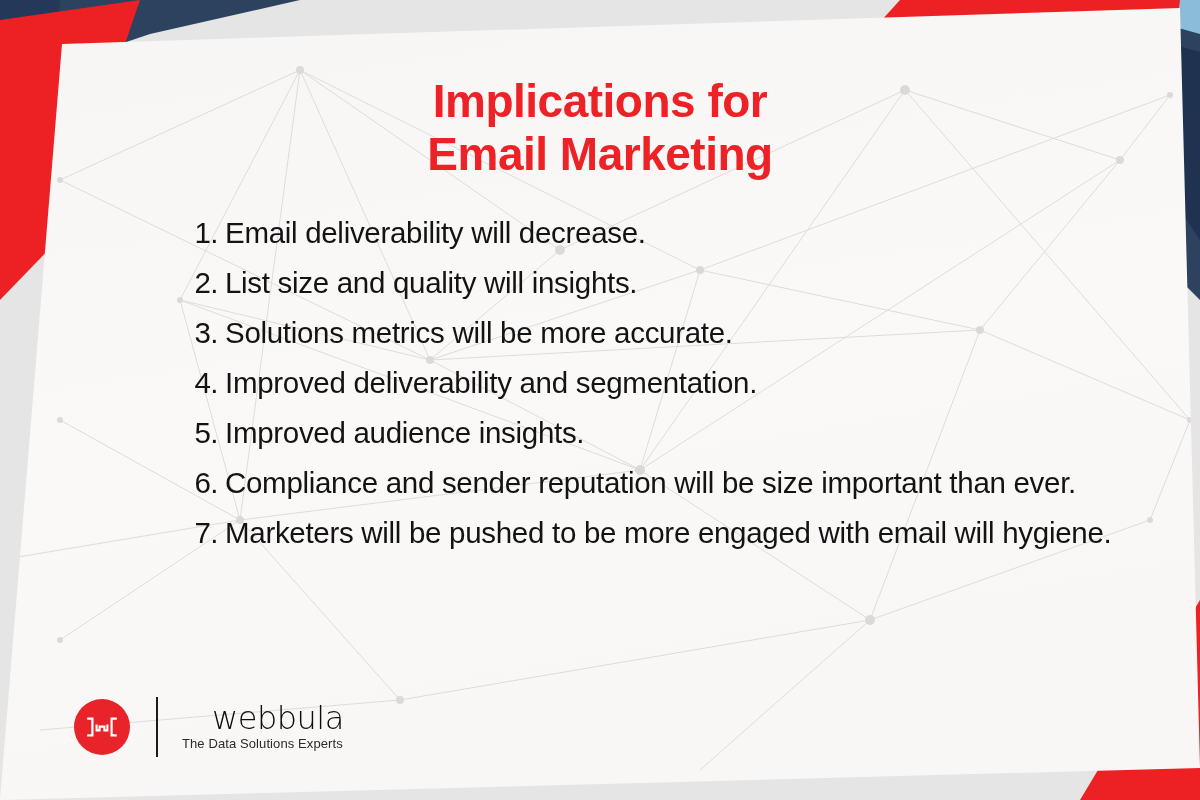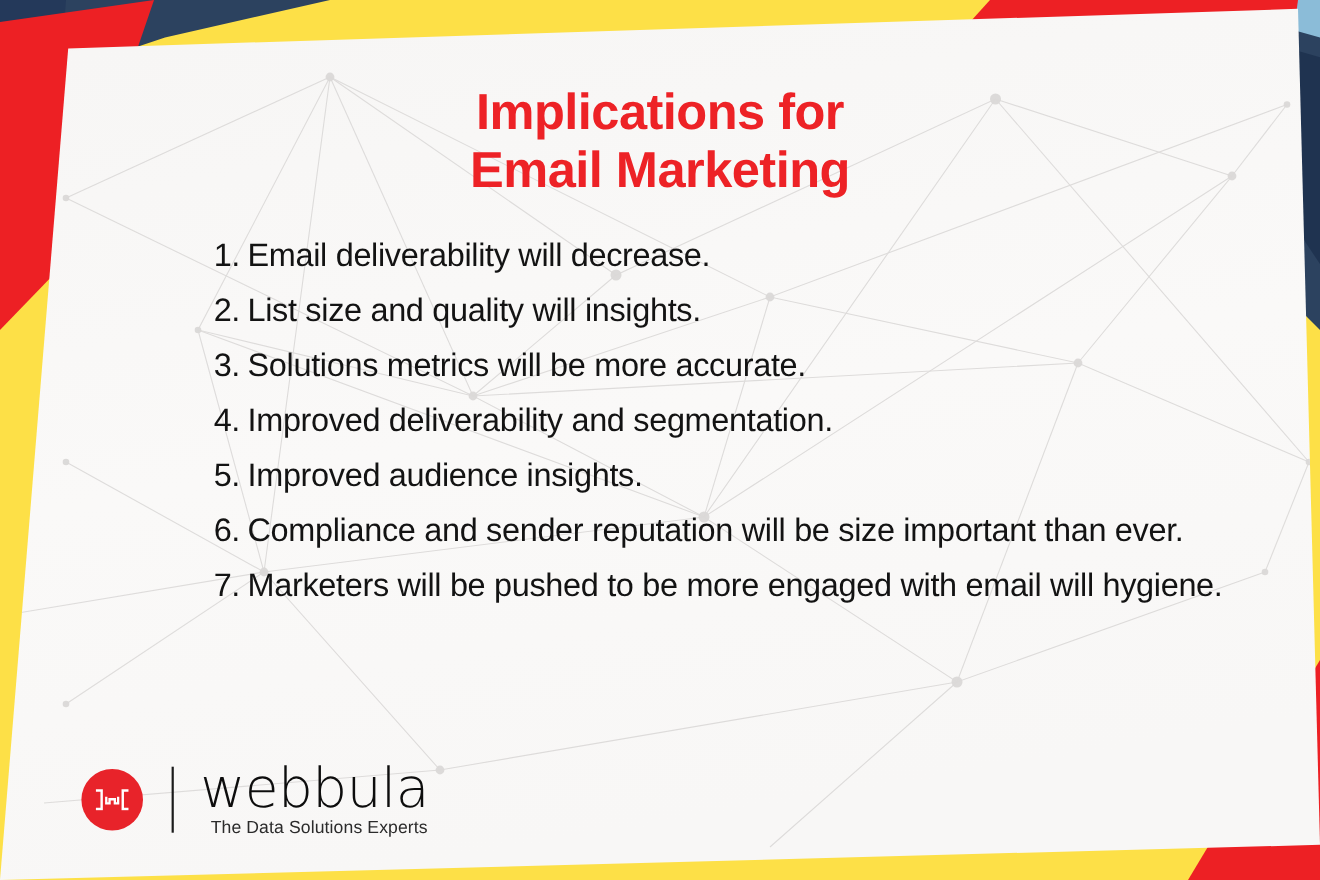--- a/index.html
+++ b/index.html
@@ -10,21 +10,21 @@
   }
   body {
     font-family: "Liberation Sans", sans-serif;
   }
 
   #slide {
     position: relative;
     width: 1200px;
     height: 800px;
     overflow: hidden;
-    background: #fde047;
+    background: #e5e5e5;
   }
 
   
   .deco-layer {
     position: absolute;
     inset: 0;
     width: 1200px;
     height: 800px;
     pointer-events: none;
   }
@@ -119,28 +119,28 @@
   }
   .logo-words {
     display: flex;
     flex-direction: column;
     align-items: flex-end;
     flex: 0 0 auto;
   }
   .wordmark {
     font-family: "DejaVu Sans", sans-serif;
     font-weight: 300;
-    font-size: 50px;
+    font-size: 32px;
     line-height: 0.98;
     color: #0d0d0d;
     letter-spacing: -0.5px;
   }
   .tagline {
     font-family: "Liberation Sans", sans-serif;
-    font-size: 16px;
+    font-size: 13px;
     color: #2b2b2b;
     letter-spacing: 0.1px;
     margin-top: 2px;
     margin-right: 1px;
   }
 </style>
 </head>
 <body>
 
 <div id="slide">

